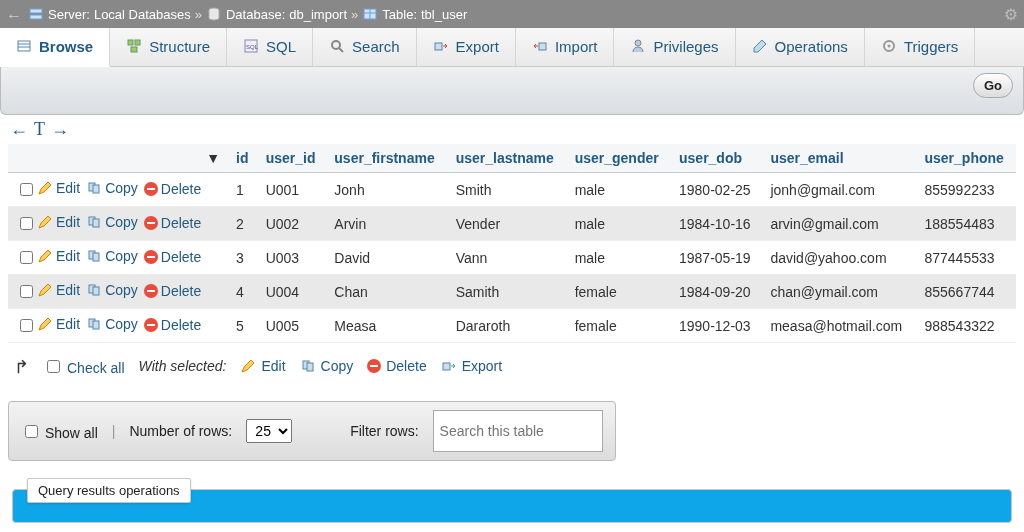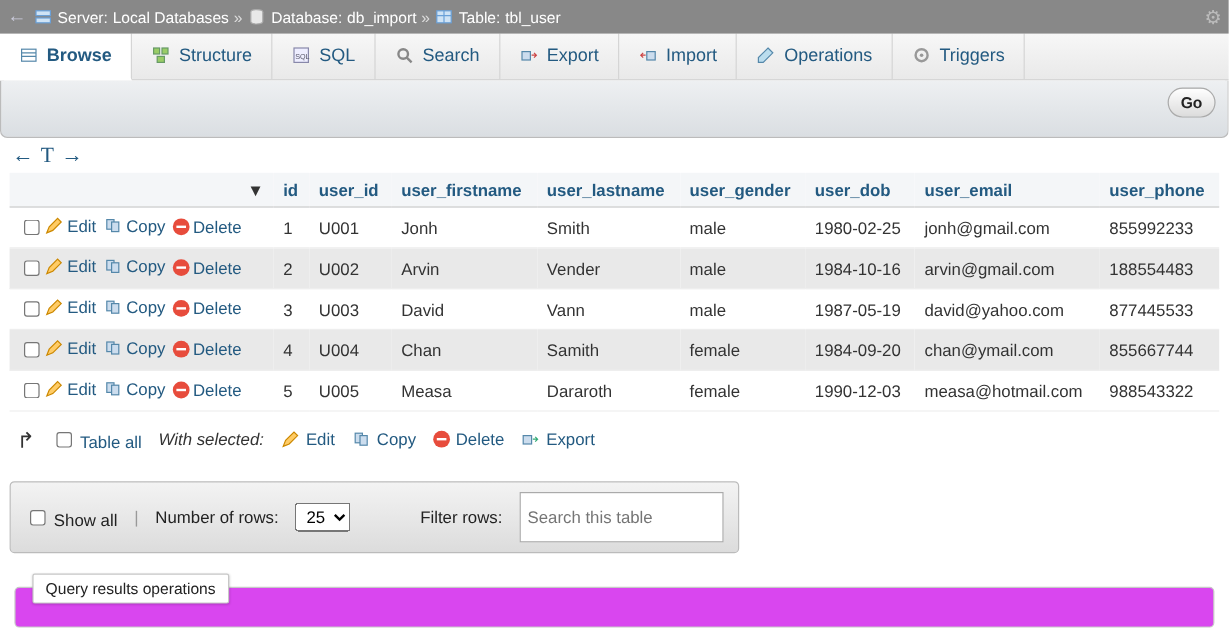--- a/index.html
+++ b/index.html
@@ -141,21 +141,21 @@
     border:1px solid #aaa; background:#fff;
   }
 
   
   .qro-wrap { padding: 18px 12px 4px; }
   .qro {
     border:1px solid #c7c7c7;
     border-radius:4px;
     position:relative;
     padding:22px 10px 10px;
-    background:#d946ef;
+    background:#0ea5e9;
     min-height:28px;
     text-align:center;
   }
   .qro .legend {
     position:absolute; top:-12px; left:14px;
     background:#fff;
     border:1px solid #c7c7c7;
     padding:4px 10px;
     font-size:13px;
     border-radius:2px;
@@ -261,20 +261,29 @@
     <span>Export</span>
   </div>
   <div class="tab">
     <span class="ic">
         <svg viewBox="0 0 16 16">
           <rect x="7" y="5" width="7" height="7" fill="#cde" stroke="#58a"></rect>
           <path d="M2 8h4M4 6l-2 2 2 2" stroke="#c44" fill="none"></path>
         </svg>
       </span>
     <span>Import</span>
+  </div>
+  <div class="tab">
+    <span class="ic">
+        <svg viewBox="0 0 16 16">
+          <circle cx="8" cy="5" r="3" fill="#bcd" stroke="#789"></circle>
+          <path d="M3 14c0-3 2-5 5-5s5 2 5 5" fill="#bcd" stroke="#789"></path>
+        </svg>
+      </span>
+    <span>Privileges</span>
   </div>
   <div class="tab">
     <span class="ic">
         <svg viewBox="0 0 16 16">
           <path d="M10 2l4 4-8 8H2v-4z" fill="#bde" stroke="#58a"></path>
         </svg>
       </span>
     <span>Operations</span>
   </div>
   <div class="tab">
@@ -464,21 +473,21 @@
           <td>measa@hotmail.com</td>
           <td>988543322</td>
         </tr>
       </tbody>
   </table>
 
   <div class="checkall-bar">
     <span class="arrow">↳</span>
     <label>
       <input type="checkbox" style="">
-      <a class="link">Table all</a>
+      <a class="link">Check all</a>
     </label>
     <em>With selected:</em>
     <span class="bulk">
       <span class="ic">
           <svg viewBox="0 0 16 16">
             <path d="M2 14l2-5 7-7 3 3-7 7z" fill="#fc6" stroke="#c80"></path>
           </svg>
         </span>
       <span>Edit</span>
     </span>

